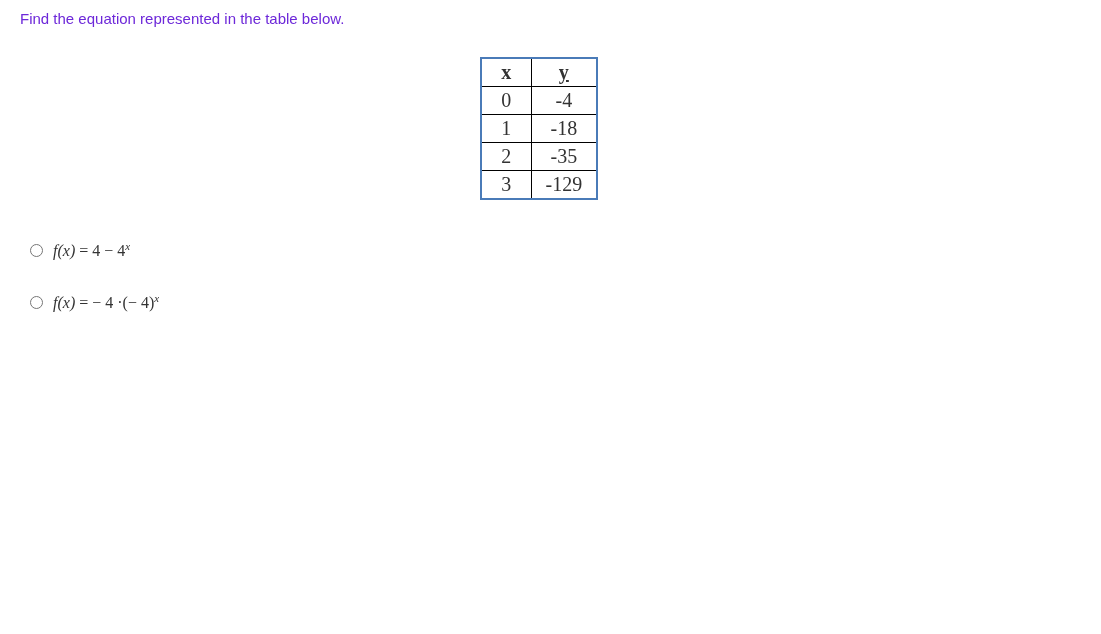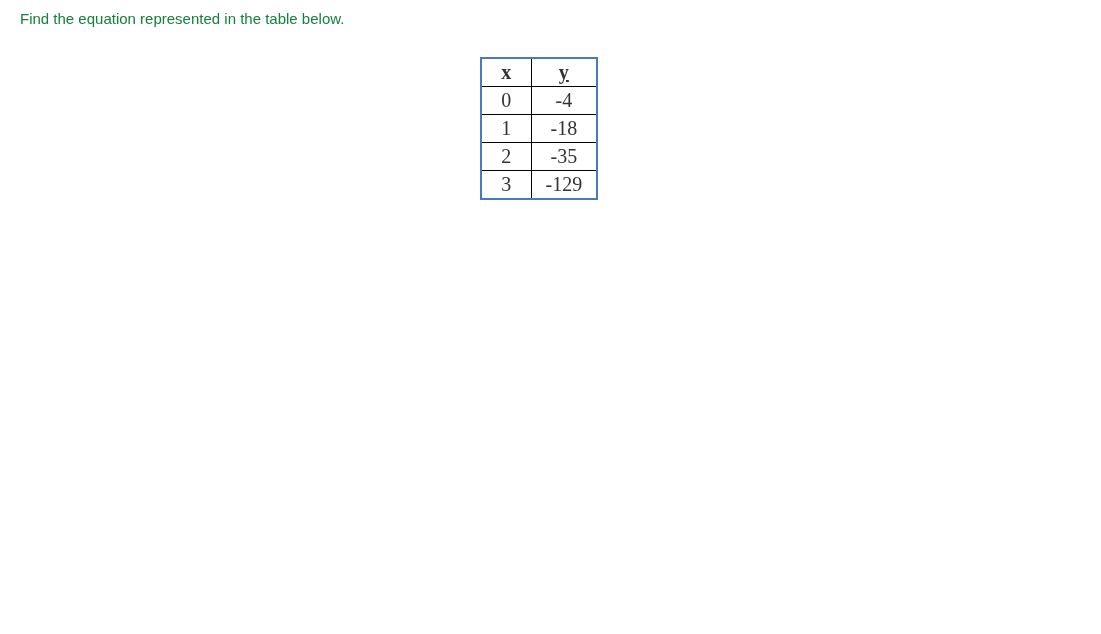--- a/index.html
+++ b/index.html
@@ -9,21 +9,21 @@
     }
     body {
       font-family: Arial, sans-serif;
       font-size: 15px;
       color: #333;
       background: #fff;
       padding: 10px 20px;
     }
     .prompt {
       font-size: 15px;
-      color: #15803d;
+      color: #6d28d9;
       margin-bottom: 30px;
     }
     .table-container {
       margin-left: 460px;
       margin-bottom: 40px;
     }
     .data-table {
       border: 2px solid #4a7bb8;
       border-collapse: collapse;
       font-family: 'Times New Roman', serif;
@@ -104,13 +104,21 @@
       </tr>
       <tr>
         <td>3</td>
         <td class="y-cell">-129</td>
       </tr>
     </tbody>
   </table>
 </div>
 
 <div class="options">
+  <div class="option-row">
+    <input type="radio" name="answer" style="">
+    <span class="option-label"><span class="fn">f</span>(<span class="fn">x</span>) <span class="normal">= 4 − 4</span><sup>x</sup></span>
+  </div>
+  <div class="option-row">
+    <input type="radio" name="answer" style="">
+    <span class="option-label"><span class="fn">f</span>(<span class="fn">x</span>) <span class="normal">= − 4 ·(− 4)</span><sup>x</sup></span>
+  </div>
 </div>
 
 </body></html>

